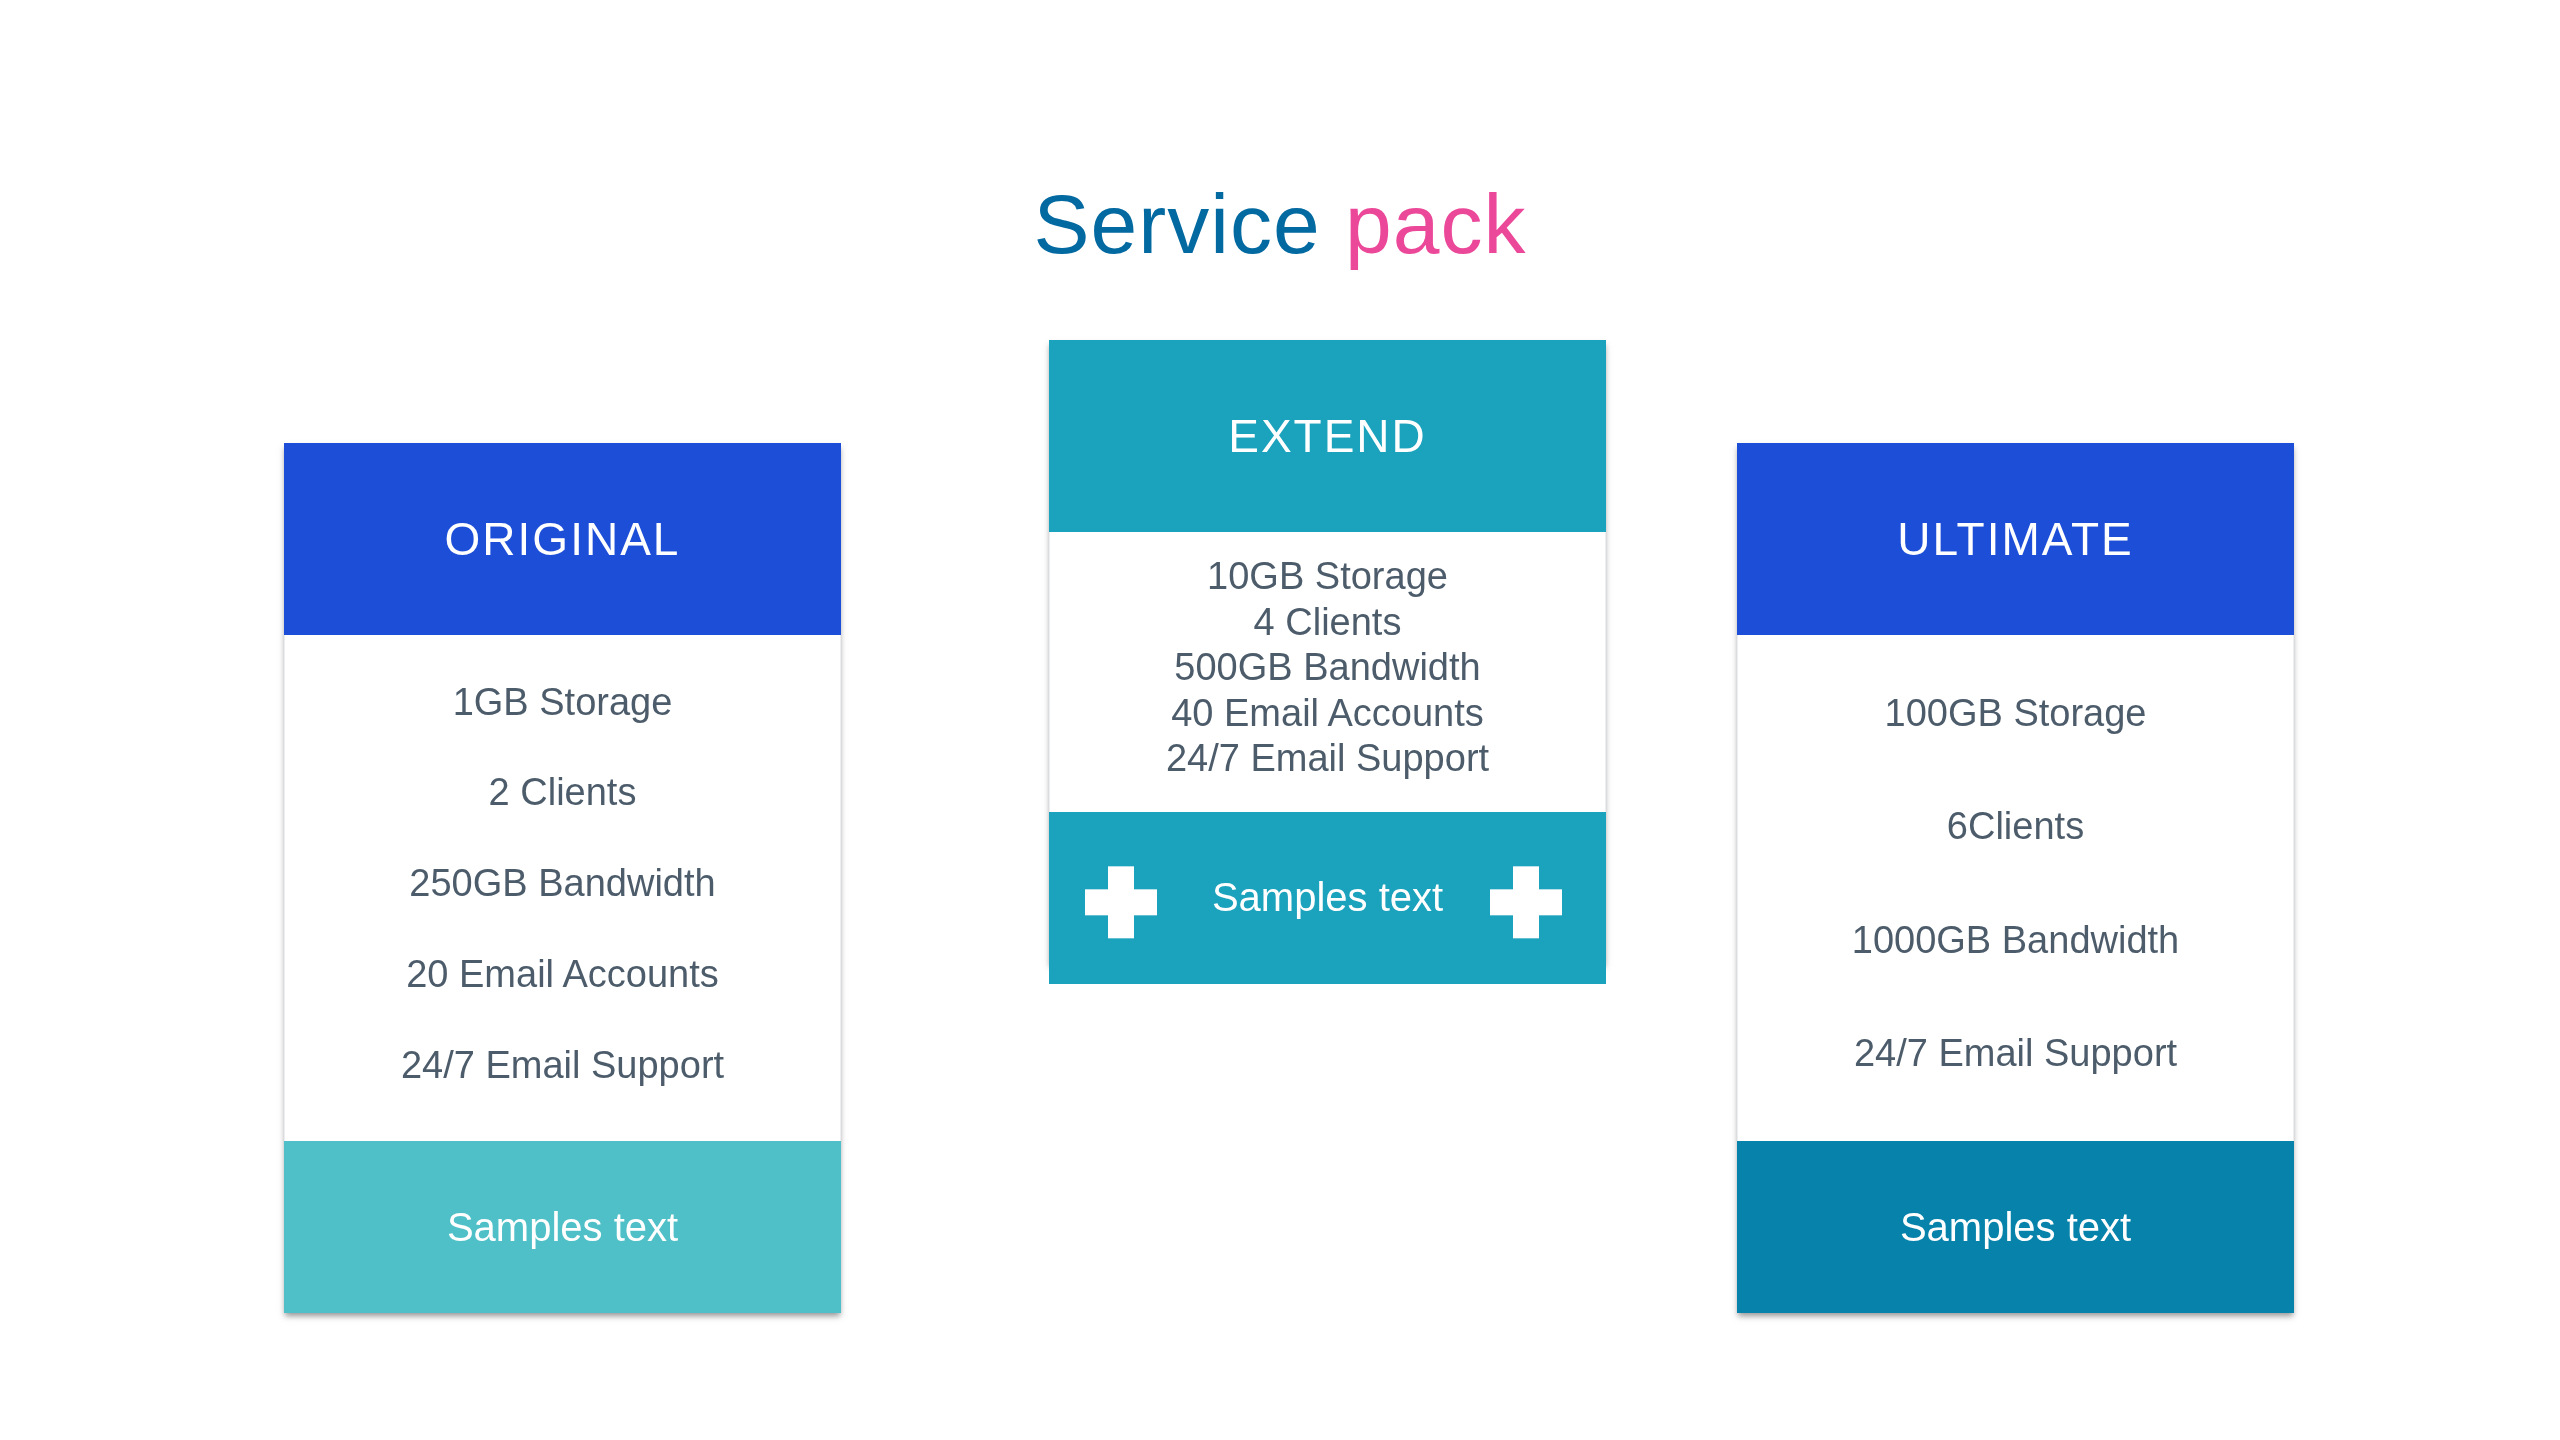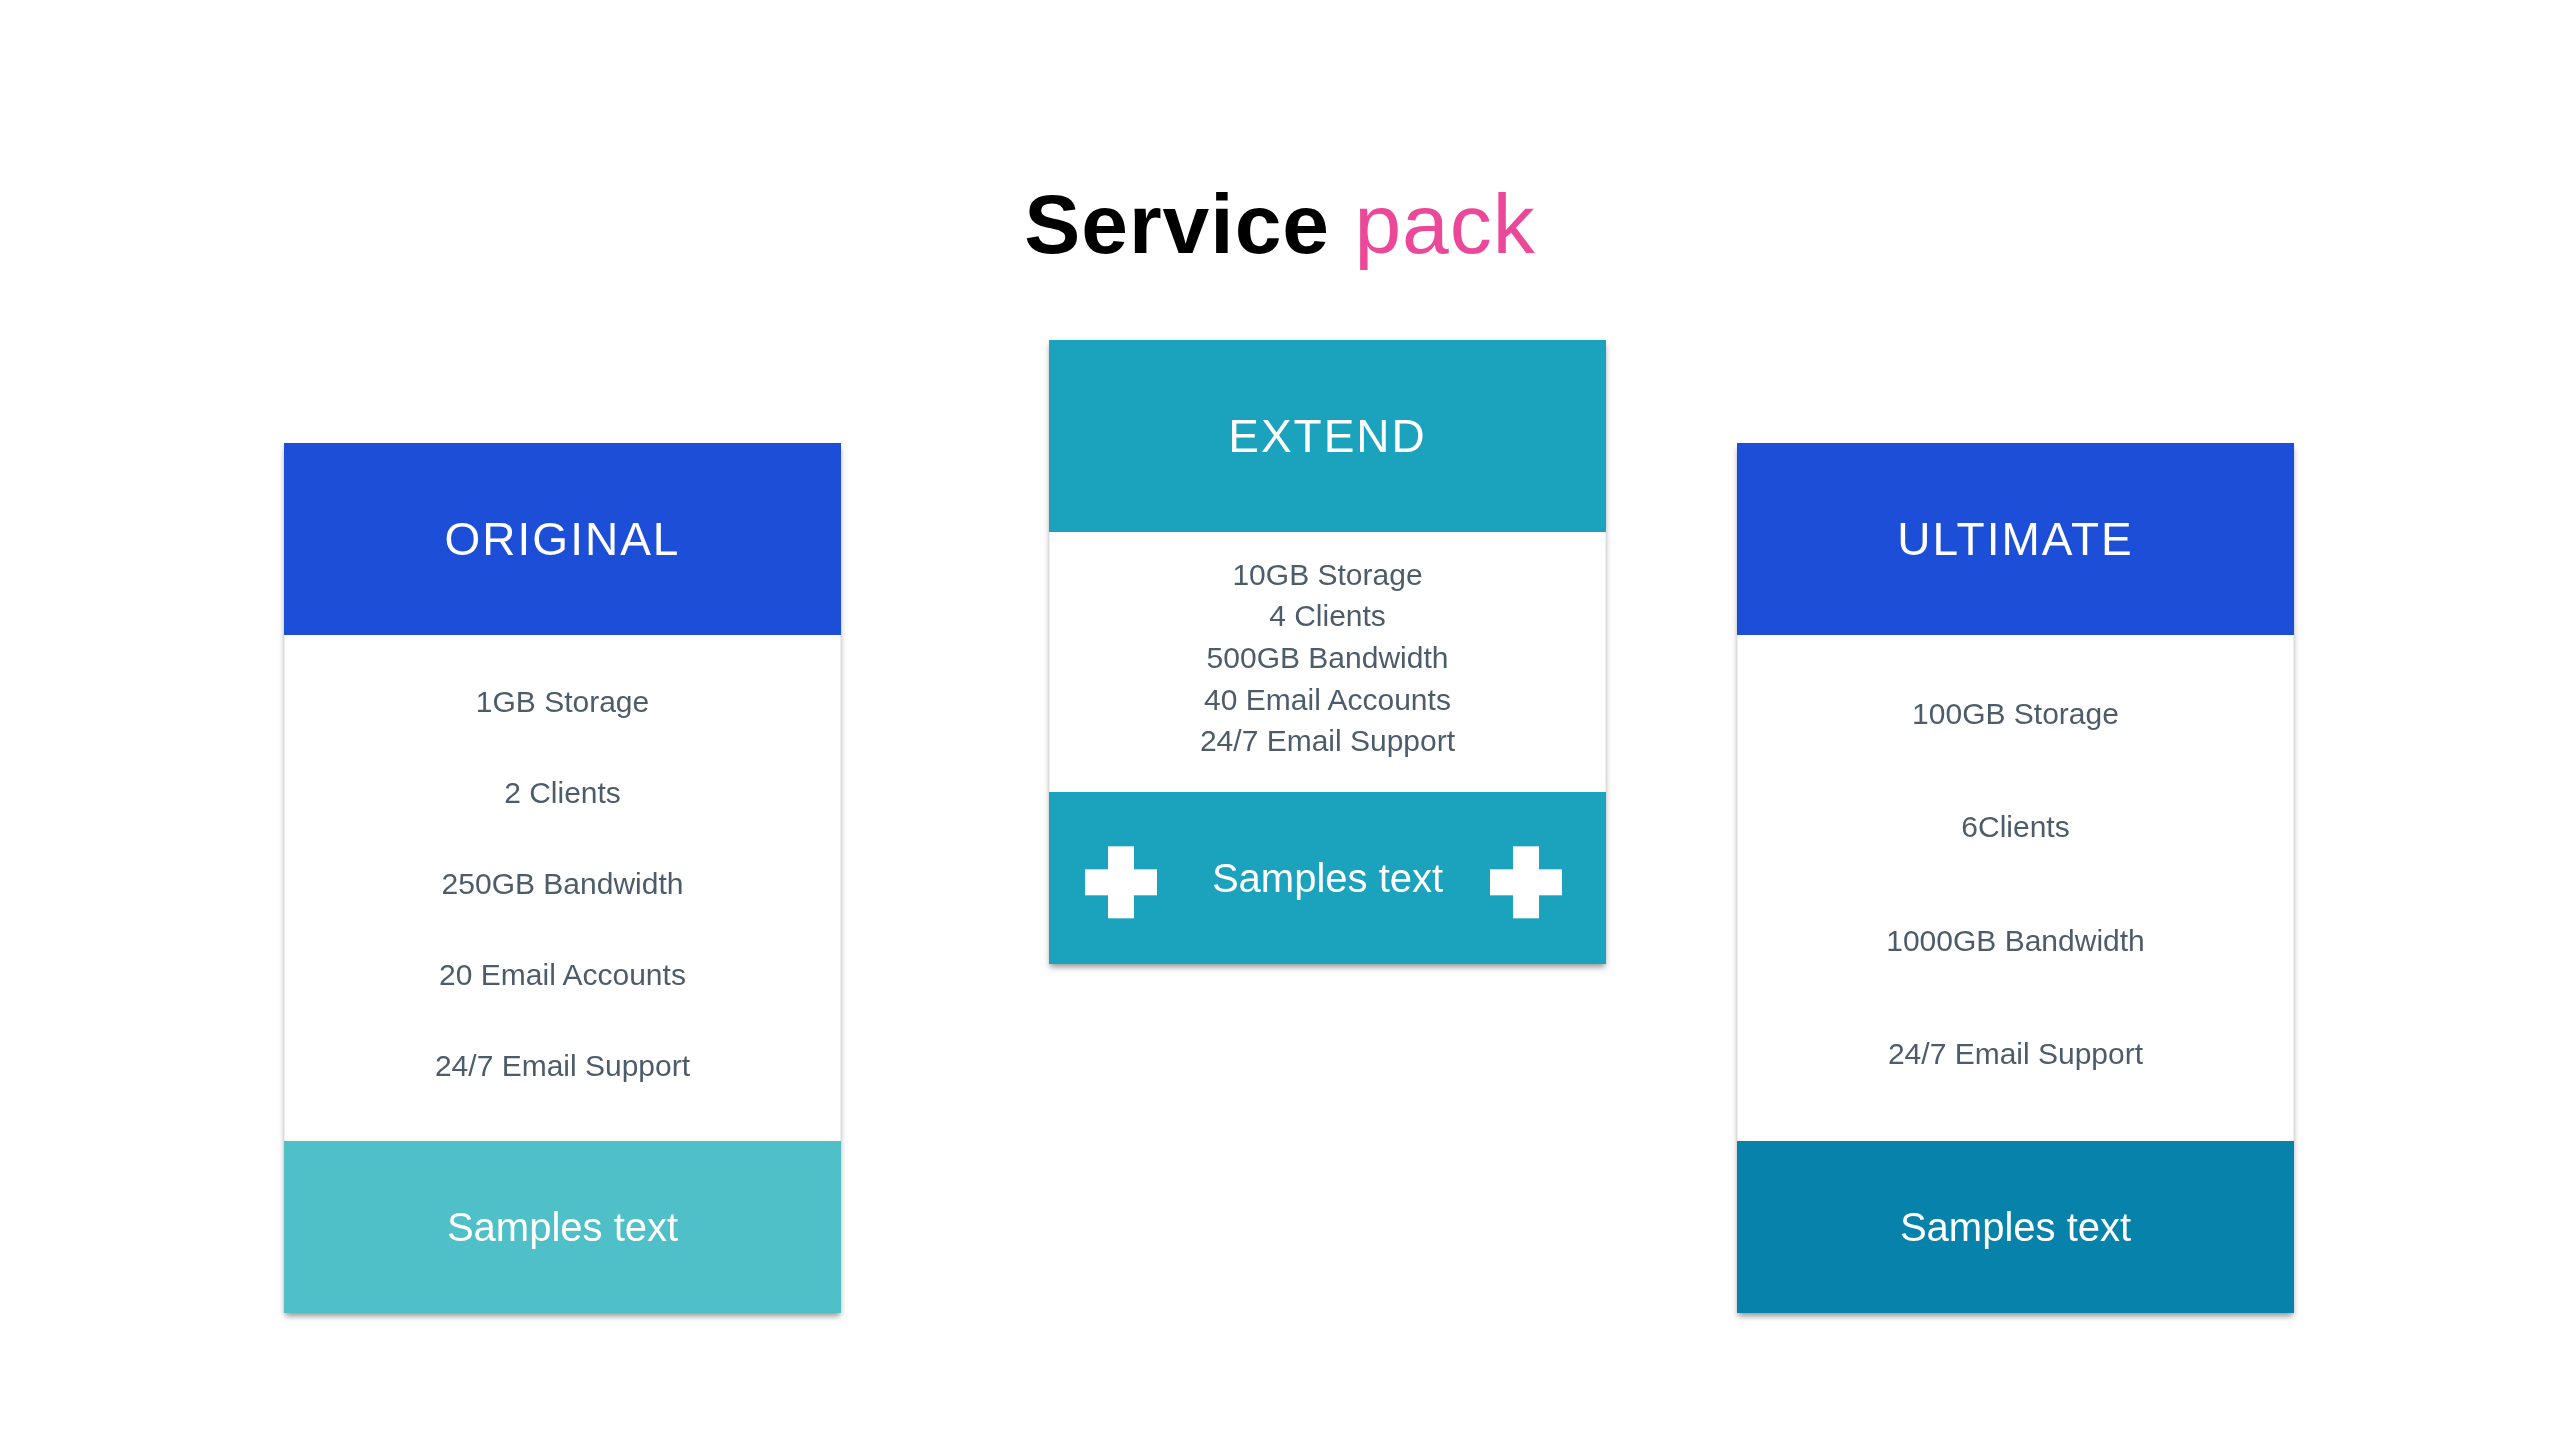--- a/index.html
+++ b/index.html
@@ -62,21 +62,21 @@
     flex-direction: column;
     justify-content: space-around;
     padding: 22px 8px 30px 8px;
     box-sizing: border-box;
     background: #ffffff;
     border-left: 1px solid #eceff1;
     border-right: 1px solid #eceff1;
   }
   .feature {
     text-align: center;
-    font-size: 30px;
+    font-size: 38px;
     font-weight: 300;
     color: #4d5c6b;
     line-height: 1.2;
   }
 
   .card-footer {
     height: 172px;
     flex: 0 0 172px;
     position: relative;
     display: flex;
@@ -117,21 +117,21 @@
     width: 100%;
     transform: translateY(-50%);
     background: #ffffff;
   }
 </style>
 </head>
 <body>
 
 <div class="stage">
 
-  <h1 class="page-title"><span class="accent" style="color: #000000; font-weight: bold;">Service</span><span style="color: #ec4899;"> pack</span></h1>
+  <h1 class="page-title"><span class="accent" style="color: #0369a1;">Service</span><span style="color: #ec4899;"> pack</span></h1>
 
   <section class="card card-original">
     <div class="card-header" style="background-color: #1d4ed8;">ORIGINAL</div>
     <div class="card-body">
       <div class="feature">1GB Storage</div>
       <div class="feature">2 Clients</div>
       <div class="feature">250GB Bandwidth</div>
       <div class="feature">20 Email Accounts</div>
       <div class="feature">24/7 Email Support</div>
     </div>

